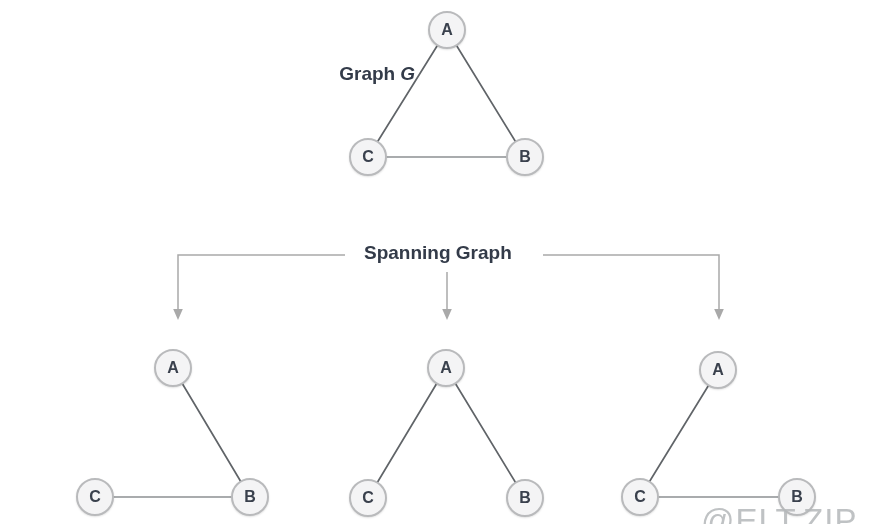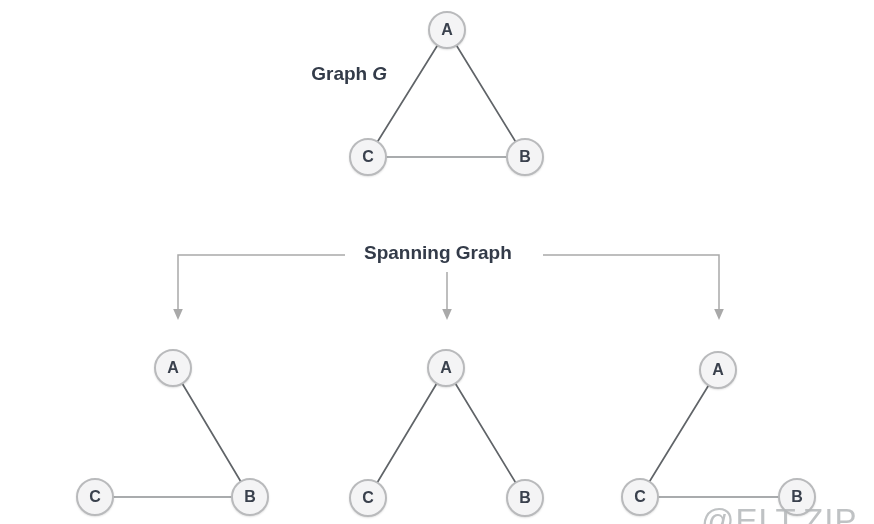--- a/index.html
+++ b/index.html
@@ -56,21 +56,21 @@
   }
   .label {
     position: absolute;
     color: var(--heading, #333b49);
     font-size: 19px;
     font-weight: bold;
     white-space: nowrap;
     z-index: 2;
   }
   .graph-g-label {
-    right: 487px;
+    right: 459px;
     top: 63px;
     margin-left: 6px;
   }
   .graph-g-label em {
     font-style: italic;
     margin-left: 5px;
   }
   .spanning-label {
     left: 364px;
     top: 242px;

